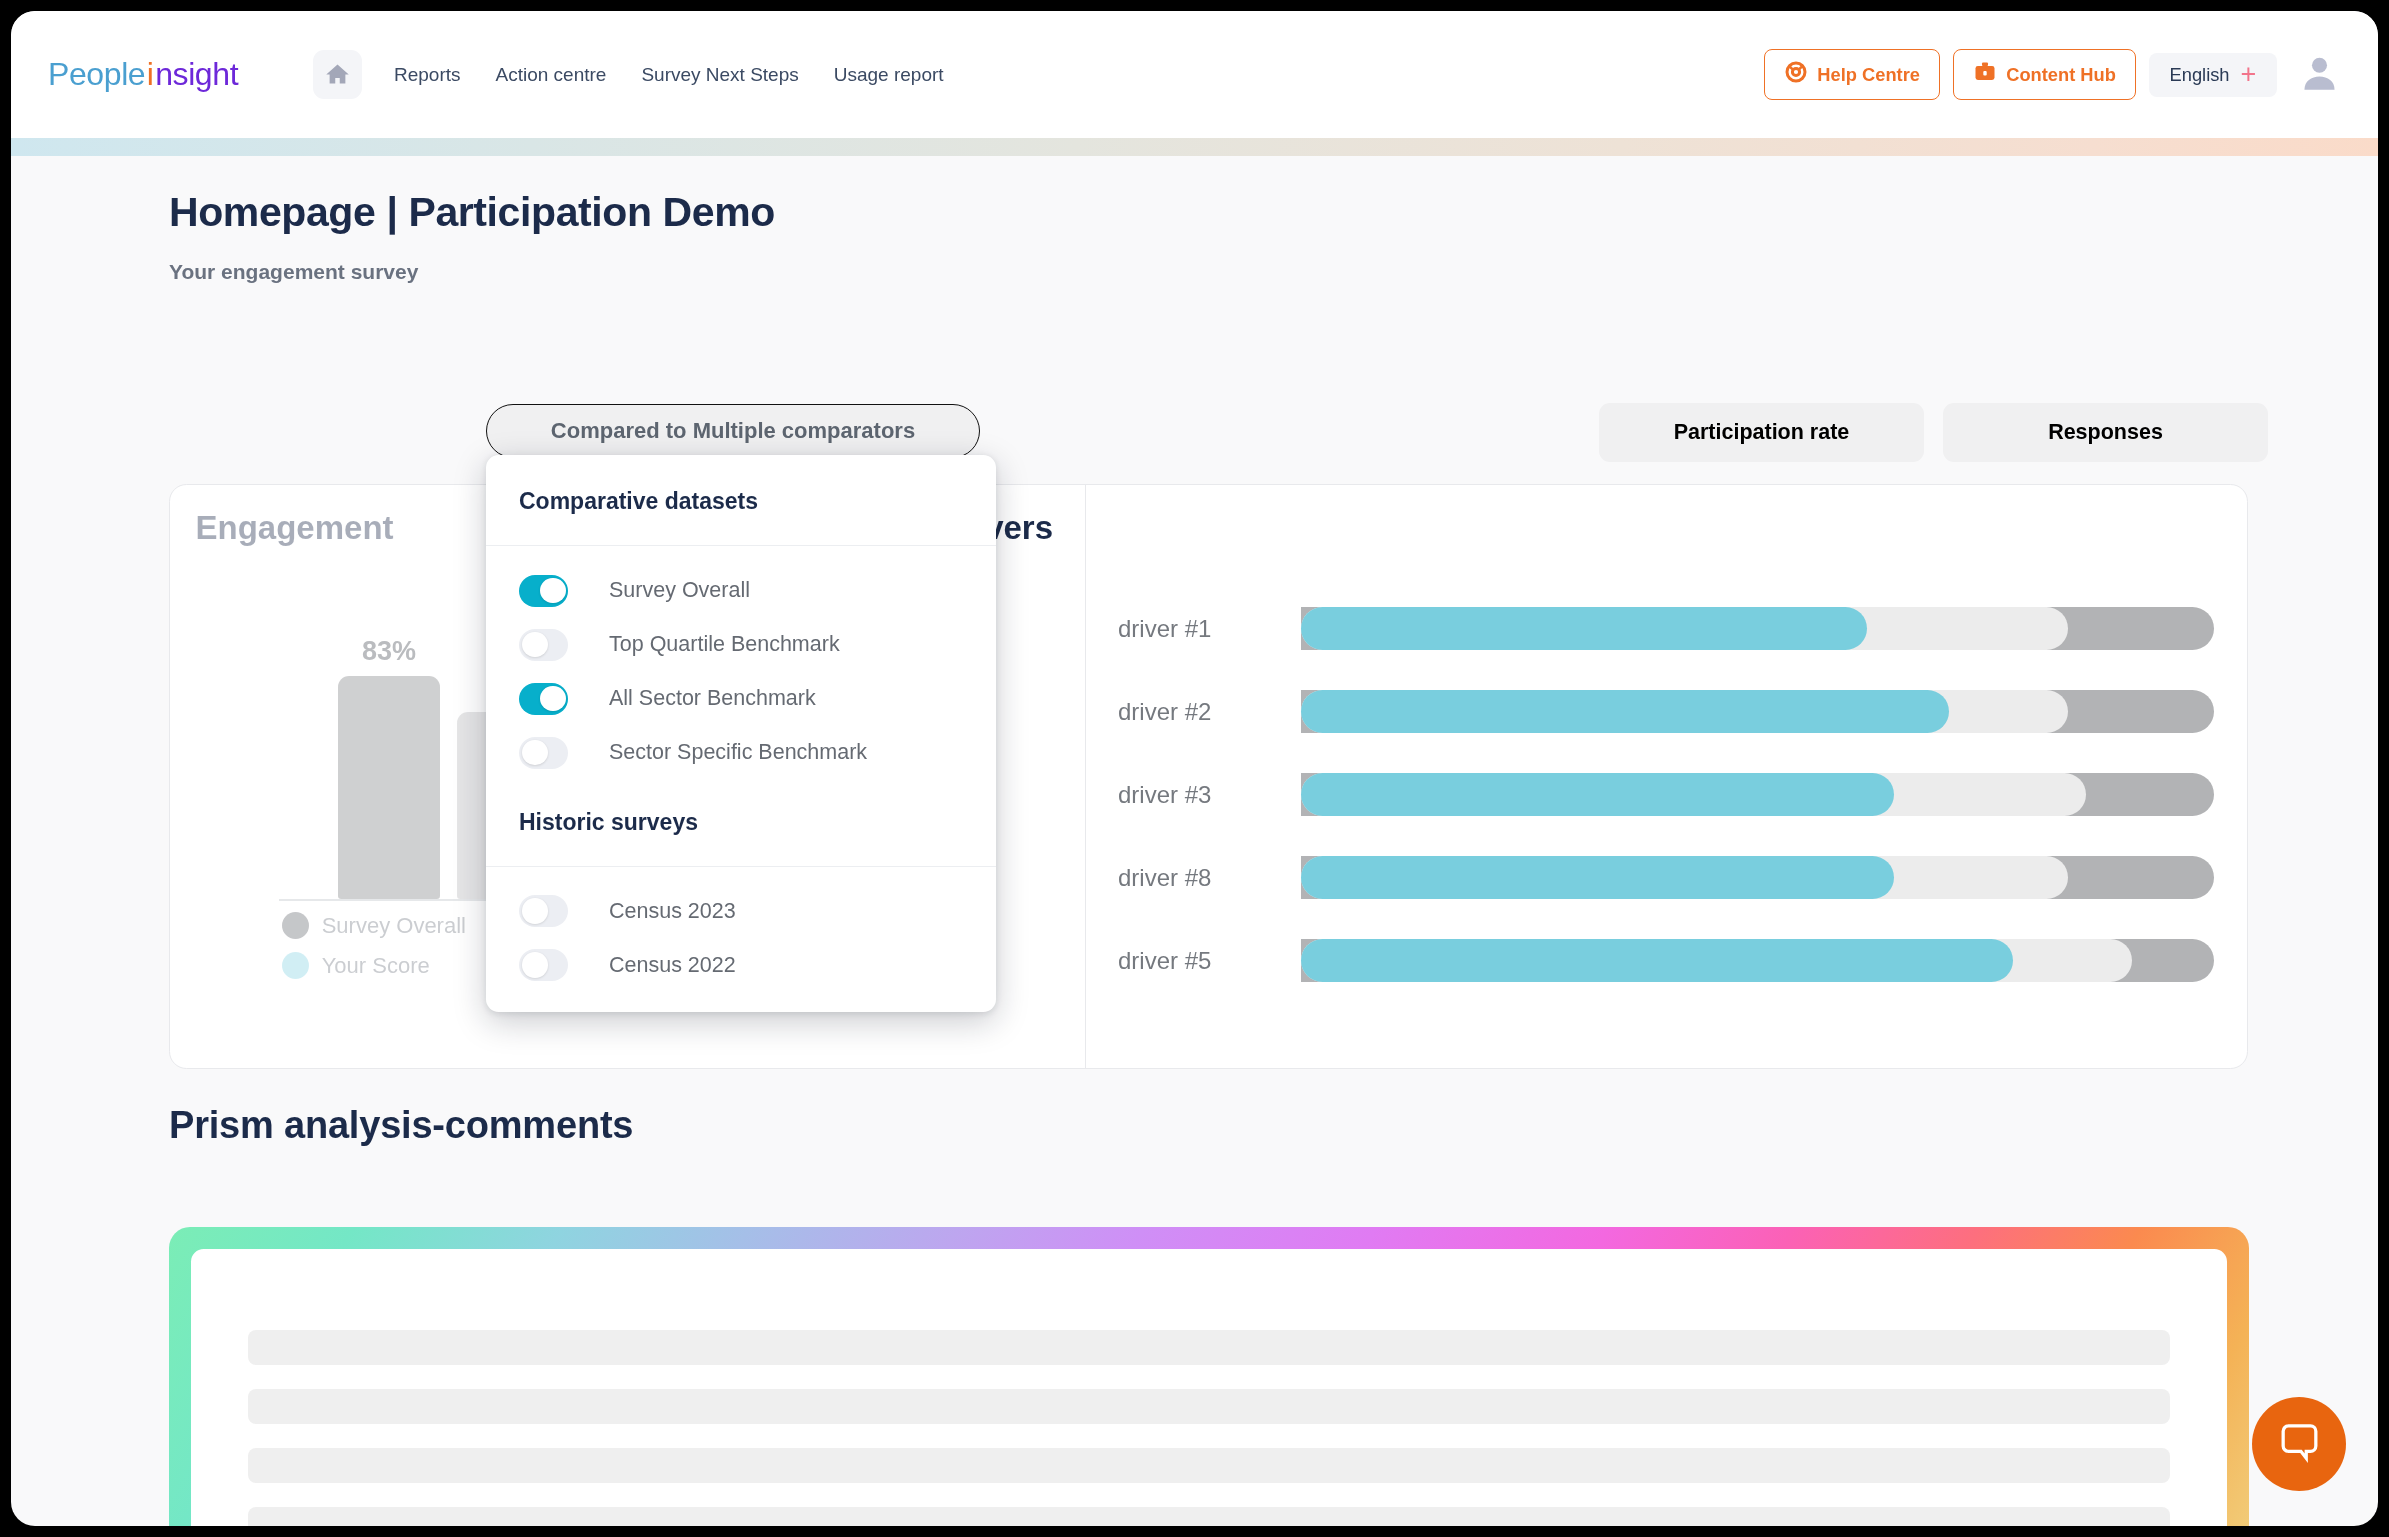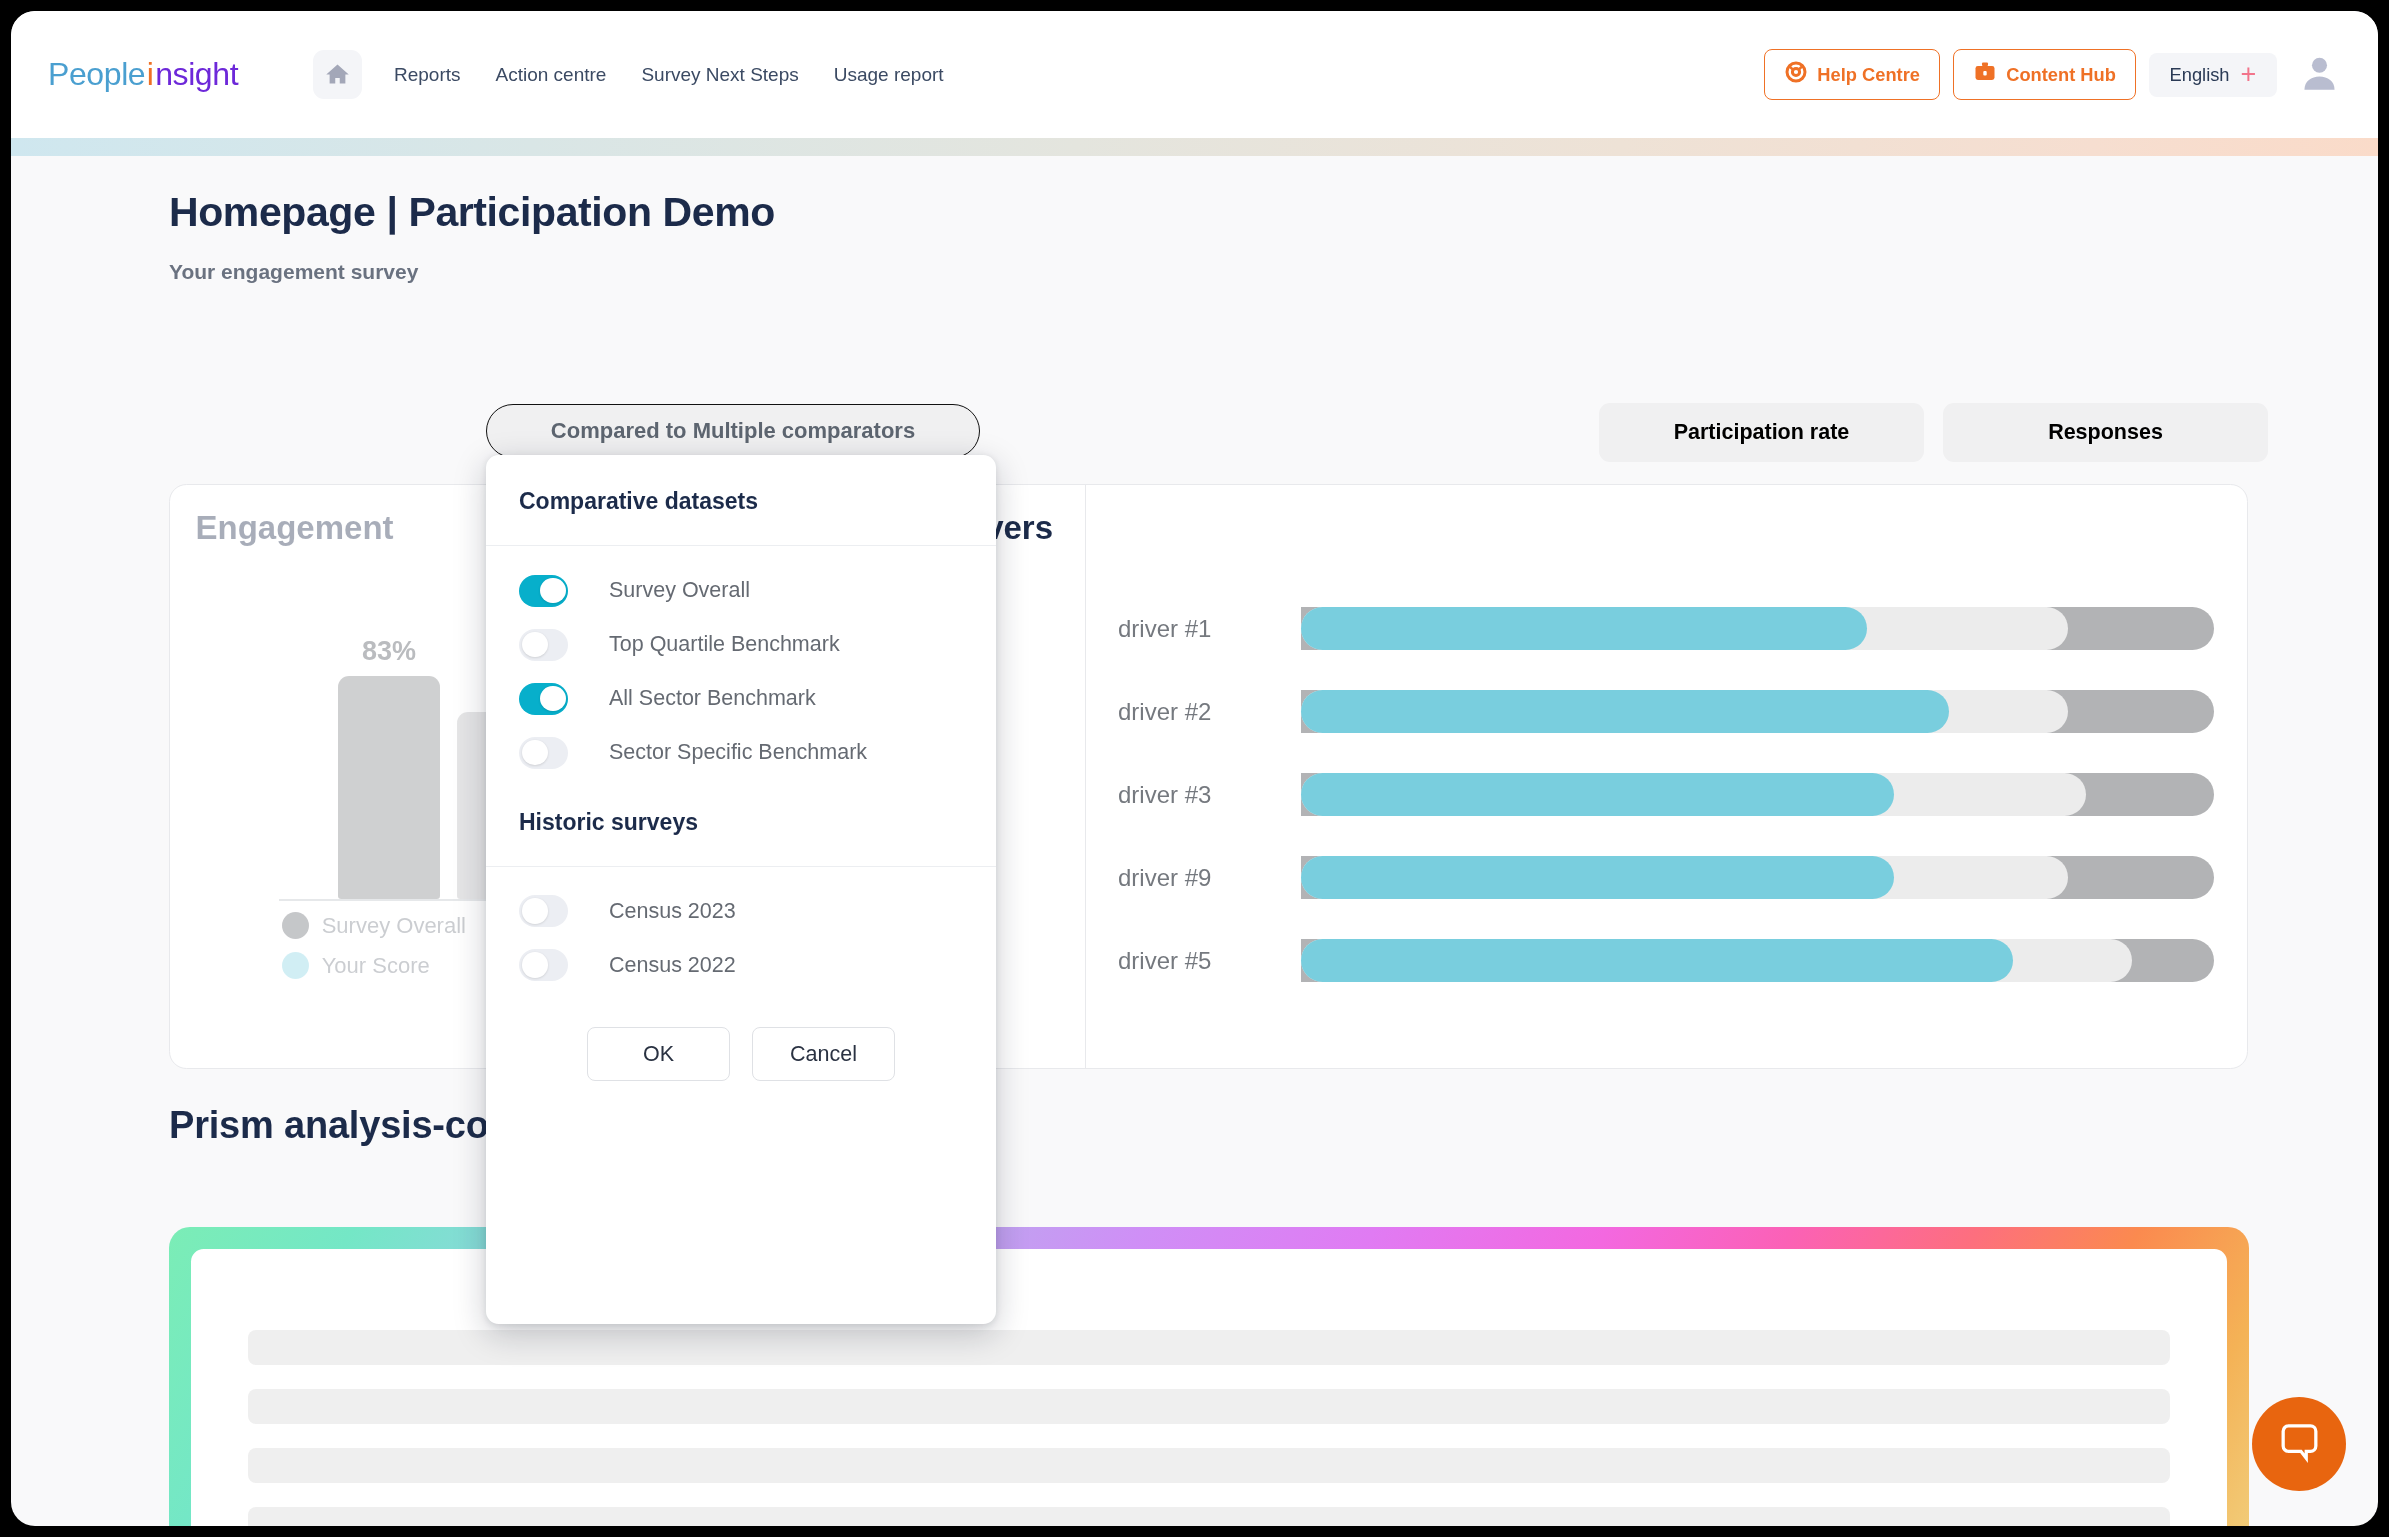--- a/index.html
+++ b/index.html
@@ -189,21 +189,21 @@
     background: #b2b3b5; border-radius: 0 21.5px 21.5px 0;
   }
   .drv-fill {
     position: absolute; left: 0; top: 0; height: 100%;
     background: #79cede; border-radius: 21.5px;
   }
 
   
   .modal {
     position: absolute; left: 475px; top: 299px;
-    width: 510px; height: 869px;
+    width: 510px; height: 557px;
     background: #ffffff;
     border-radius: 12.7px;
     box-shadow: 0 9.6px 33px rgba(20,25,40,0.22), 0 1.6px 6.4px rgba(20,25,40,0.10);
     z-index: 70;
     overflow: hidden;
   }
   .modal-sec-head {
     padding: 33px 33px 30px 33px;
     font-size: 23px; font-weight: 700; color: #1c2b4a;
     border-bottom: 0.8px solid #eceef1;
@@ -412,21 +412,21 @@
         <div class="drv-row">
           <span class="drv-label">driver #3</span>
           <span class="drv-track">
             <span class="drv-tail" style="left:0; width:100%;"></span>
             <span class="drv-bg" style="width:86%;"></span>
             <span class="drv-fill" style="width:65%;"></span>
           </span>
         </div>
 
         <div class="drv-row">
-          <span class="drv-label">driver #9</span>
+          <span class="drv-label">driver #8</span>
           <span class="drv-track">
             <span class="drv-tail" style="left:0; width:100%;"></span>
             <span class="drv-bg" style="width:84%;"></span>
             <span class="drv-fill" style="width:65%;"></span>
           </span>
         </div>
 
         <div class="drv-row">
           <span class="drv-label">driver #5</span>
           <span class="drv-track">

